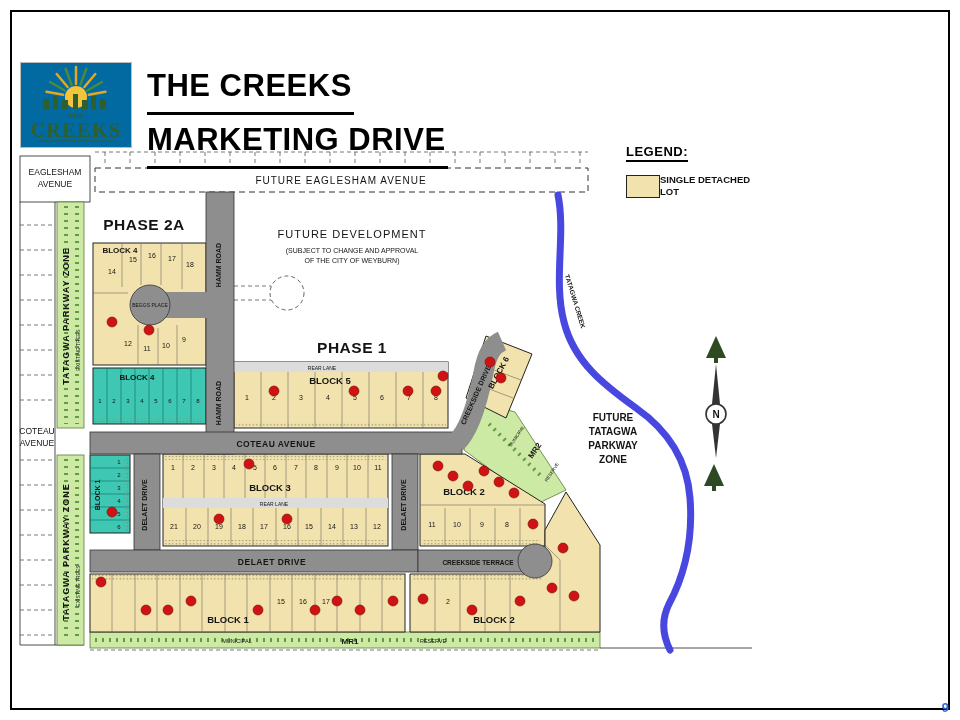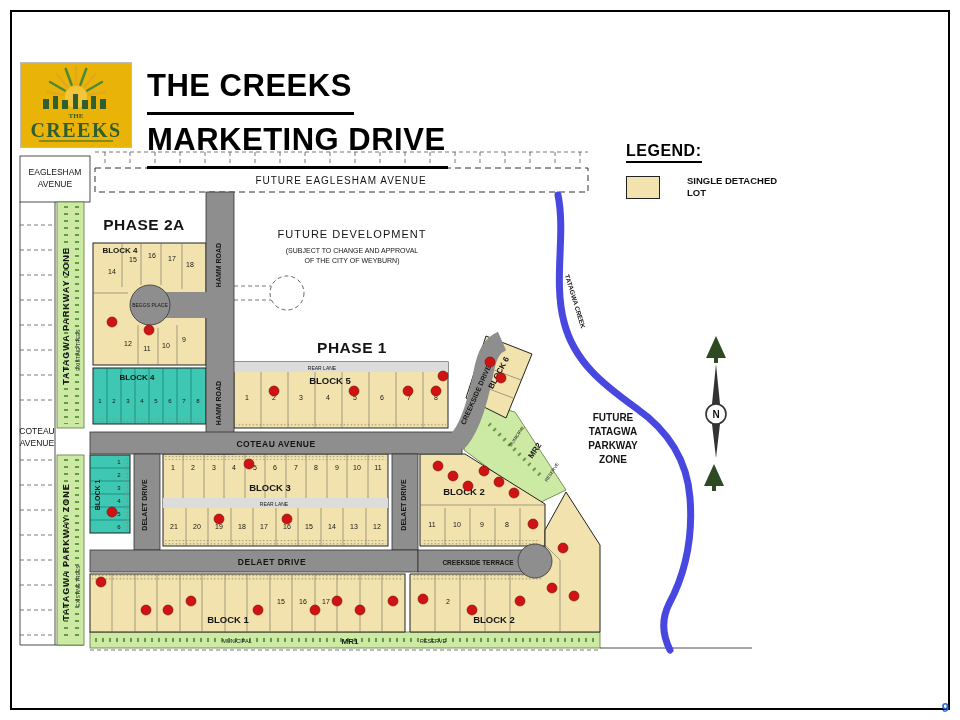--- a/index.html
+++ b/index.html
@@ -1,29 +1,29 @@
 <!DOCTYPE html>
 <html><head>
 <meta charset="utf-8">
 <style>
   html,body{margin:0;padding:0;background:#fff;}
   #page{position:relative;width:960px;height:720px;background:#fff;font-family:"Liberation Sans",sans-serif;overflow:hidden;}
   .frame{position:absolute;inset:10px;border:2.5px solid #000;pointer-events:none;}
 
   
-  .logo{position:absolute;left:20px;top:62px;width:110px;height:84px;border:1px solid #bbb;background:#eab308;}
+  .logo{position:absolute;left:20px;top:62px;width:110px;height:84px;border:1px solid #bbb;background:#0369a1;}
   .title{position:absolute;left:147px;top:68px;}
   .title .tline{display:table;font-size:31px;font-weight:900;letter-spacing:.5px;color:#000;
       border-bottom:3.5px solid #000;padding:0 2px 8px 0;margin-bottom:7px;white-space:nowrap;}
 
   
   .legend{position:absolute;left:626px;top:142px;width:185px;}
-  .legend-title{display:inline-block;font-size:16px;font-weight:800;letter-spacing:.5px;
+  .legend-title{display:inline-block;font-size:13px;font-weight:800;letter-spacing:.5px;
       border-bottom:2.5px solid #000;padding-bottom:1px;margin-bottom:12px;}
-  .legend-item{display:flex;align-items:center;gap:27px;margin-bottom:11px;}
+  .legend-item{display:flex;align-items:center;gap:0;margin-bottom:11px;}
   .sw{width:32px;height:21px;border:1.5px solid #222;flex:0 0 auto;}
   .sw-tan{background:#f2e3ae;}
   .sw-teal{background:#3ec7b3;}
   .sw-dots{background-color:#fff;background-image:radial-gradient(circle,#777 .9px,transparent 1.1px);background-size:4px 4px;}
   .dot-holder{width:32px;display:flex;justify-content:center;flex:0 0 auto;}
   .sold-dot{width:14px;height:14px;border-radius:50%;background:#cf1212;border:1px solid #7e0808;}
   .legend-label{font-size:9.5px;font-weight:700;line-height:1.3;width:92px;color:#111;}
 
   .artifact{position:absolute;right:11px;bottom:5px;color:#2d6bd8;font-size:13px;font-weight:700;}
 

